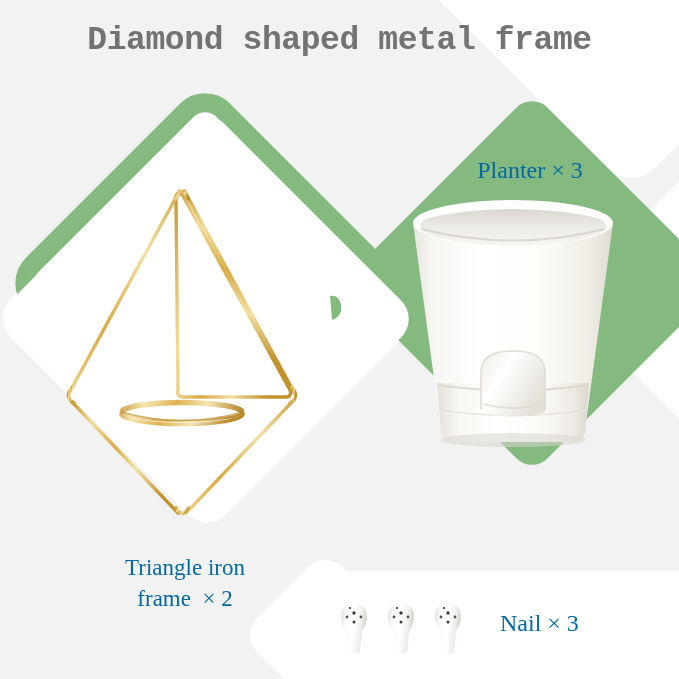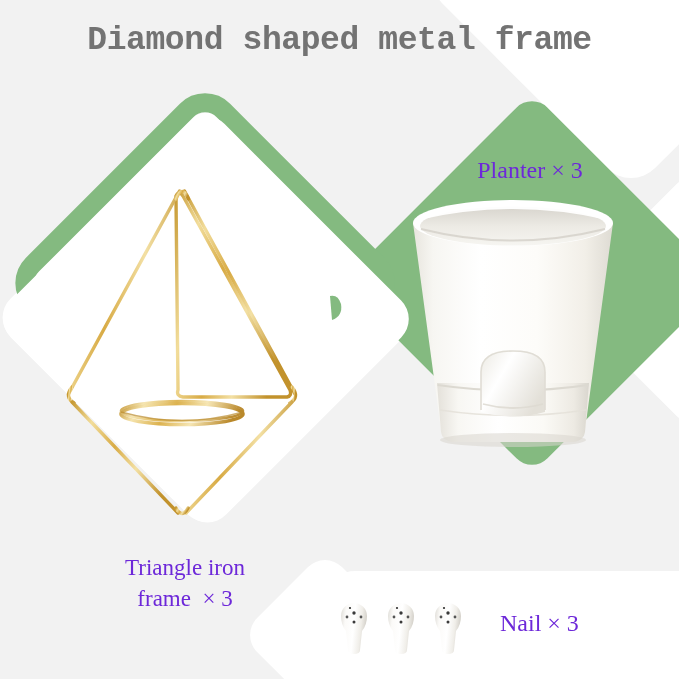--- a/index.html
+++ b/index.html
@@ -30,21 +30,21 @@
     letter-spacing:-0.4px;
     color:#737373;
     white-space:nowrap;
     z-index:40;
   }
 
   
   .caption{
     position:absolute;
     font-family:"Liberation Serif",serif;
-    color:#6d28d9;
+    color:#0369a1;
     z-index:45;
     white-space:pre;
     text-align:center;
   }
   #cap-planter{
     left:400px;top:157px;width:260px;
     font-size:24px;
   }
   #cap-triangle{
     left:40px;top:528px;width:290px;
@@ -317,17 +317,17 @@
       <circle cx="455" cy="617" r="1.4" fill="#555"></circle>
       <circle cx="448" cy="622" r="1.5" fill="#3a3a3a"></circle>
       <circle cx="444" cy="608" r="1.1" fill="#2e2e2e"></circle>
     </g>
   </svg>
 
   <div id="title">Diamond shaped metal frame</div>
 
   <div class="caption" id="cap-planter">Planter × 3</div>
 
-  <div class="caption" id="cap-triangle"><span>Triangle iron</span><br><span>frame  × 3</span></div>
+  <div class="caption" id="cap-triangle"><span>Triangle iron</span><br><span>frame  × 2</span></div>
 
   <div class="caption" id="cap-nail">Nail × 3</div>
 
 </div>
 
 </body></html>

